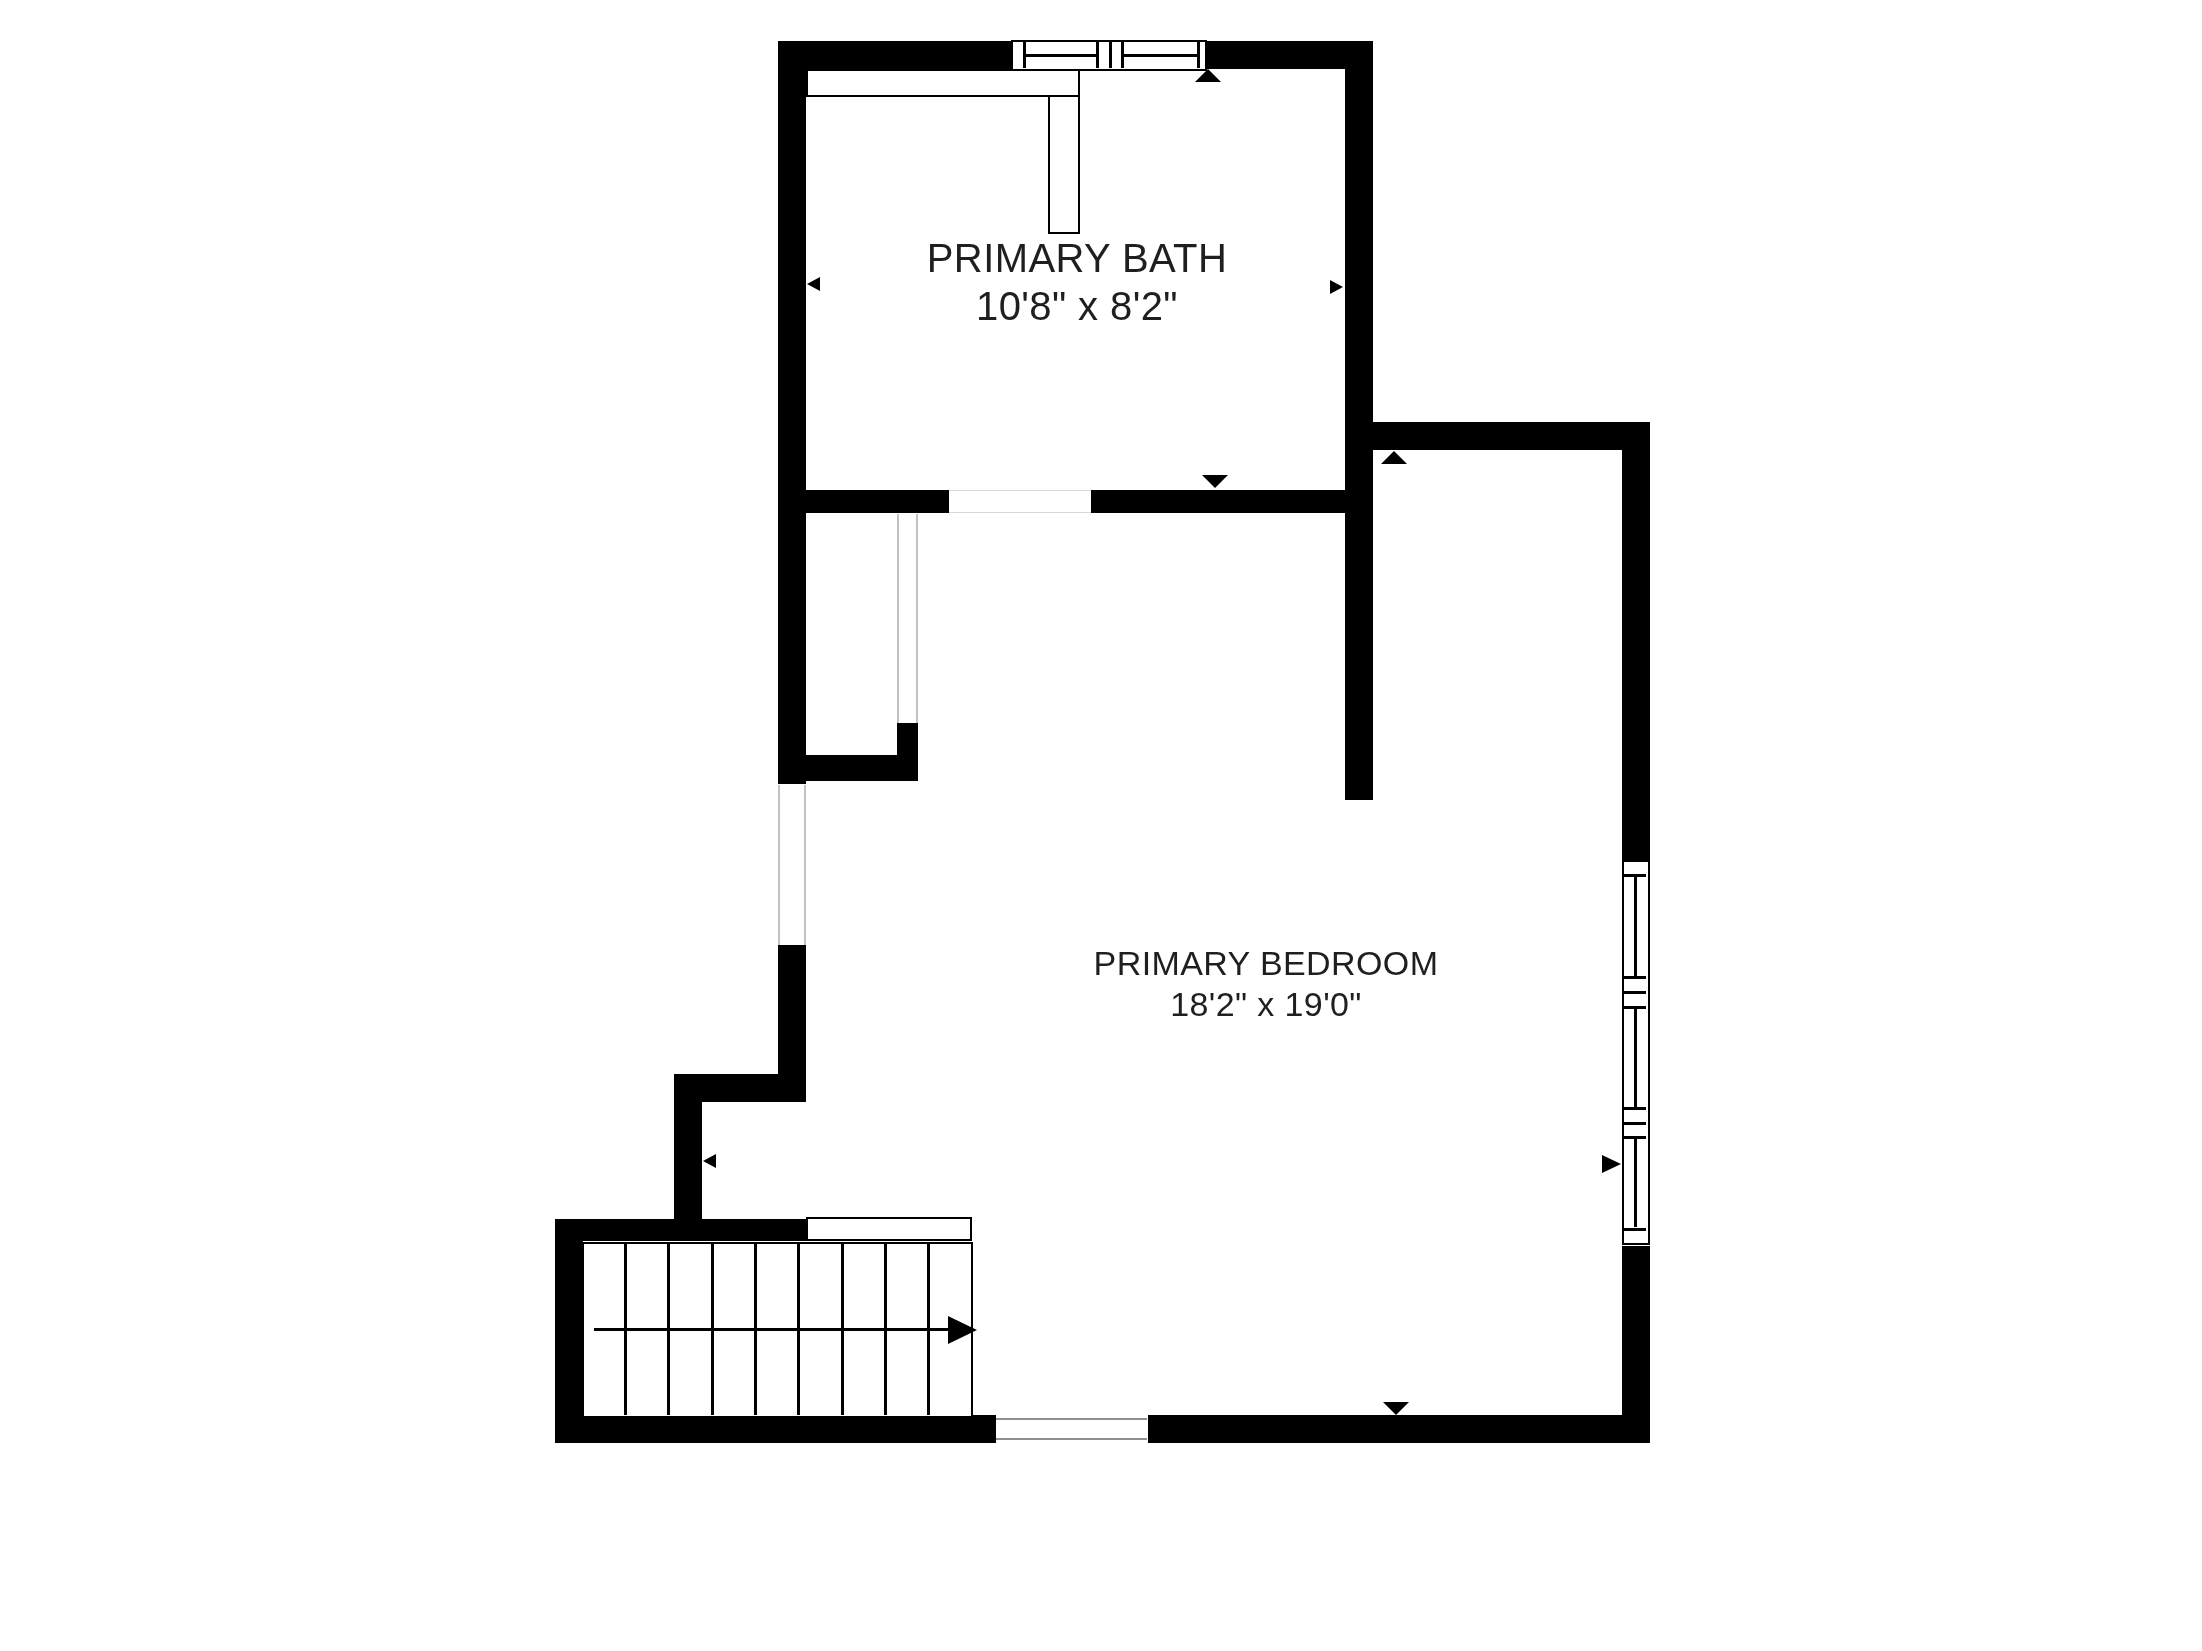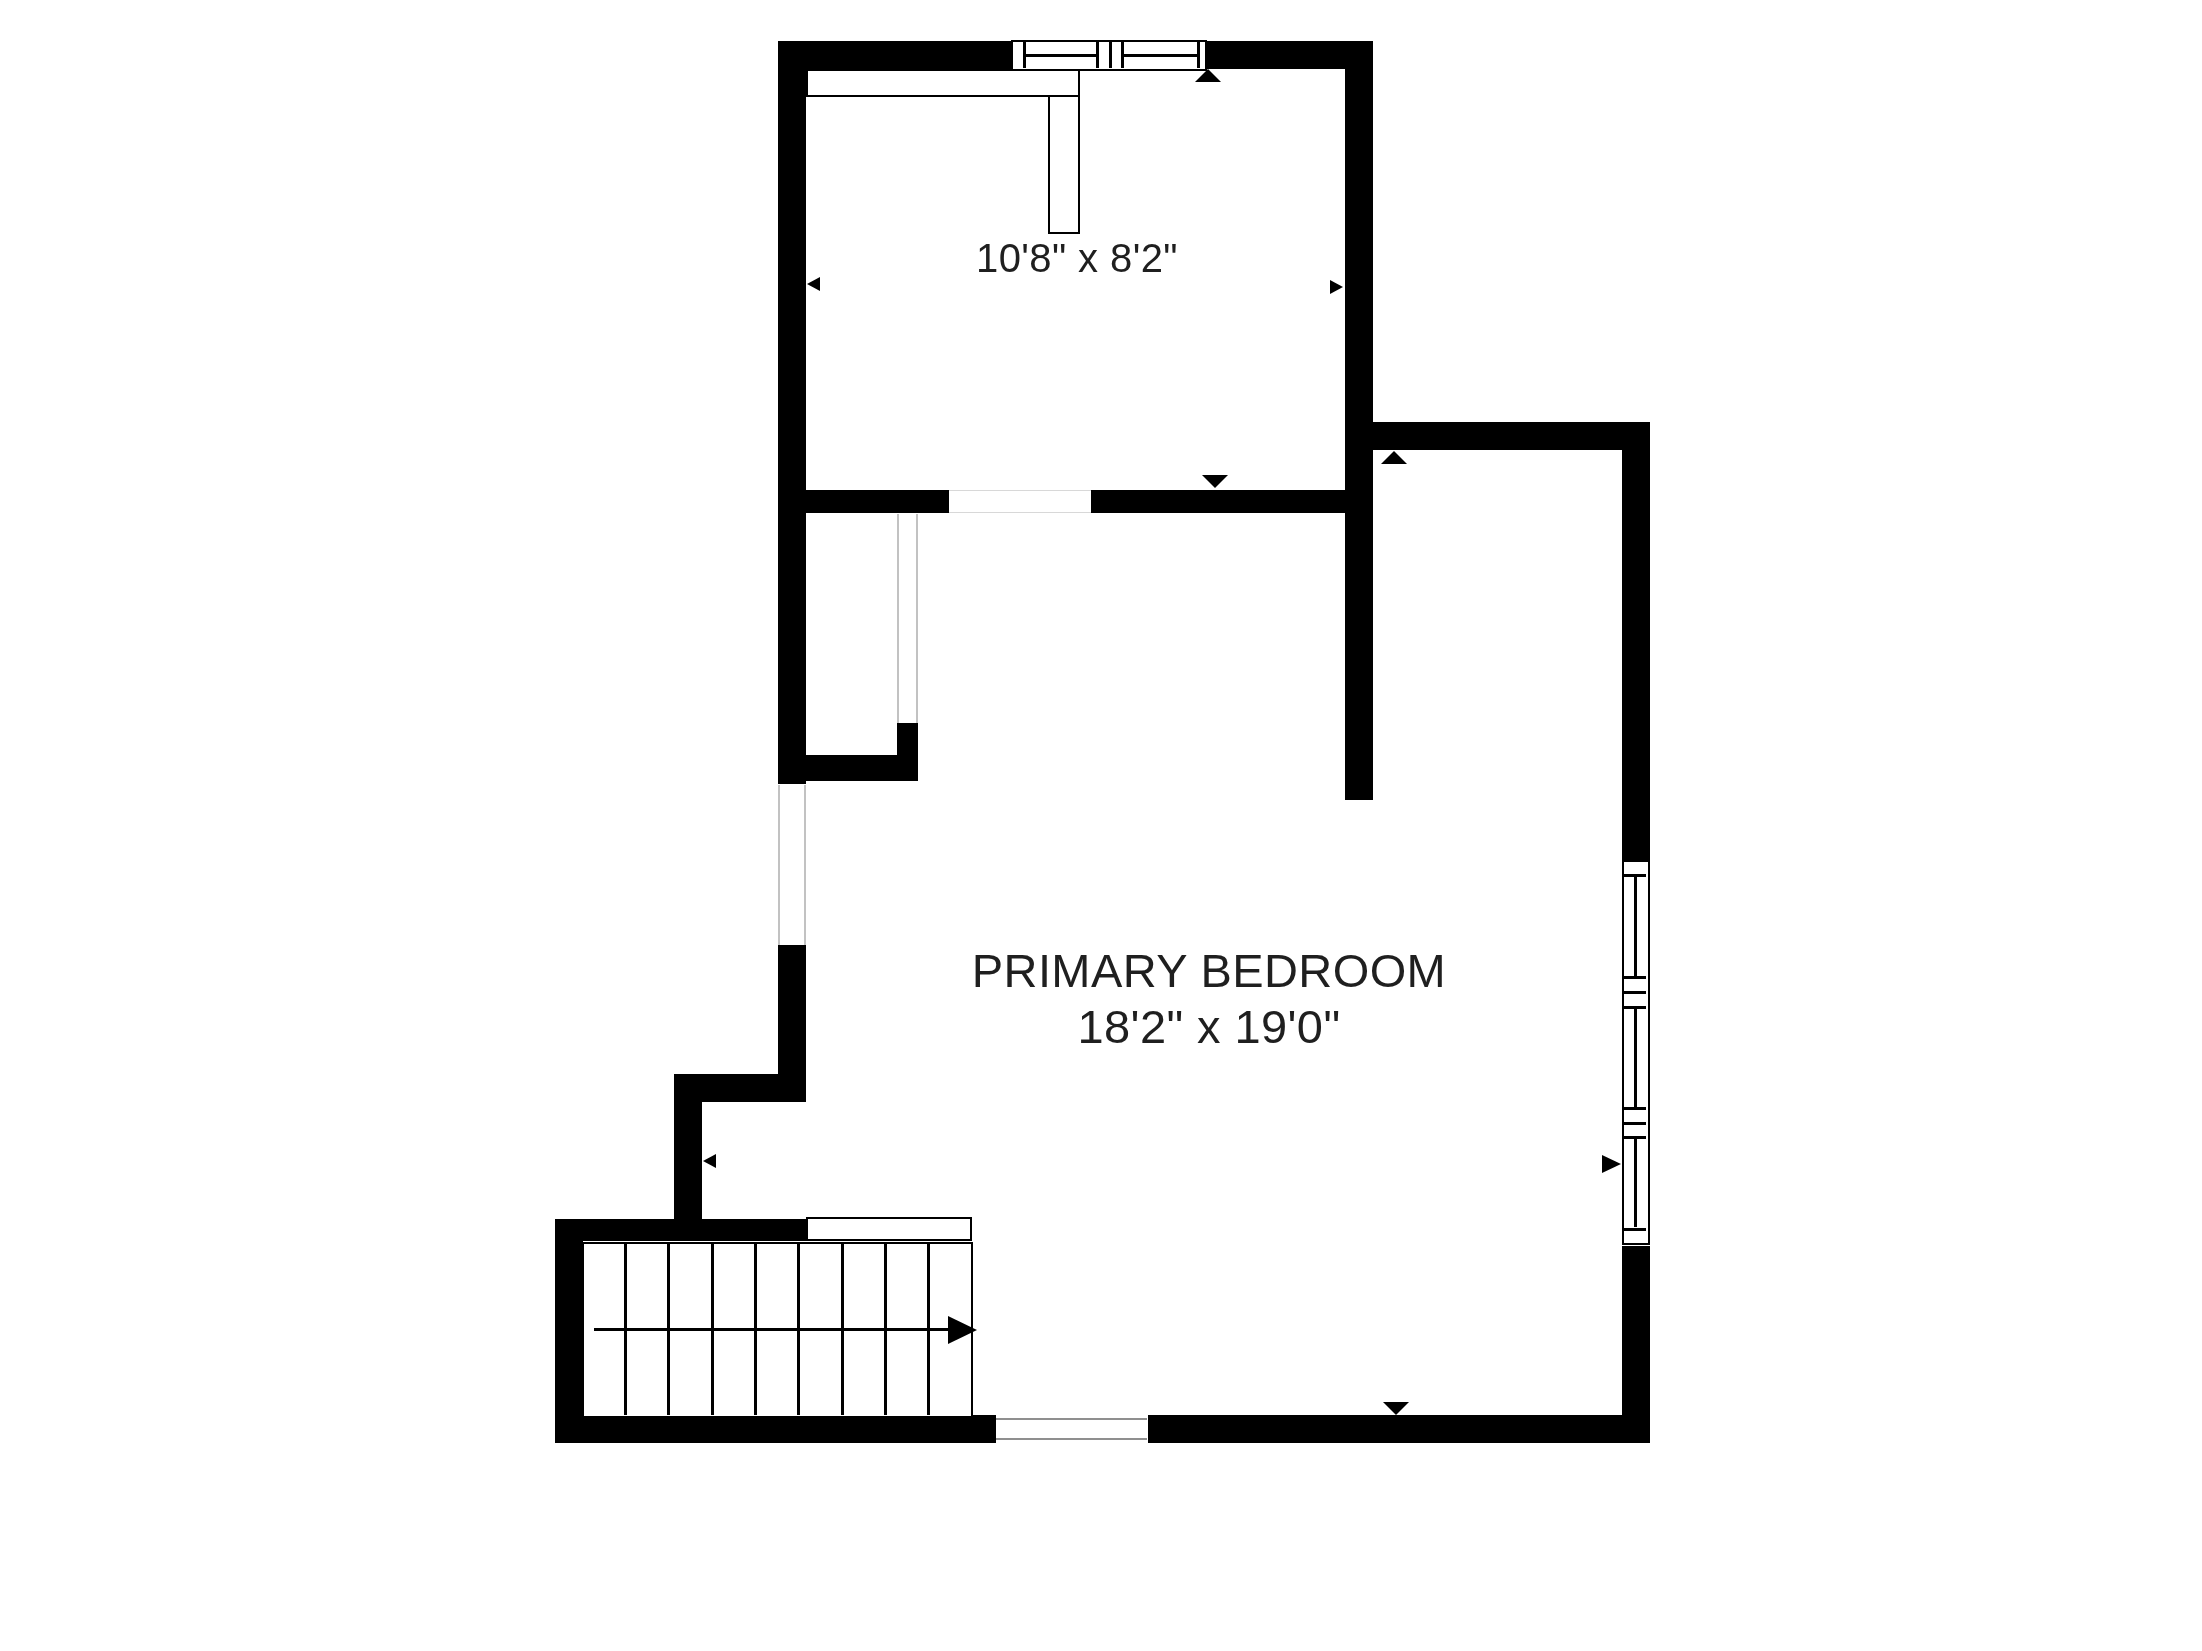--- a/index.html
+++ b/index.html
@@ -105,22 +105,23 @@
   <div class="tri tri-up" style="left:1195px;top:69px;"></div>
   <div class="tri tri-left" style="left:807px;top:277px;"></div>
   <div class="tri tri-right" style="left:1330px;top:280px;"></div>
   <div class="tri tri-down" style="left:1202px;top:475px;"></div>
   <div class="tri tri-up" style="left:1381px;top:451px;"></div>
   <div class="tri tri-left" style="left:703px;top:1154px;"></div>
   <div class="tri" style="left:1602px;top:1155px;border-top:9.5px solid transparent;border-bottom:9.5px solid transparent;border-left:19px solid #000;"></div>
   <div class="tri tri-down" style="left:1383px;top:1402px;"></div>
 
   <div class="room-label" style="left:819px;top:234px;width:516px;">
+    <div>PRIMARY BATH</div>
     <div>10'8" x 8'2"</div>
   </div>
-  <div class="room-label" style="left:865px;top:943px;width:688px;font-size:47px;">
+  <div class="room-label" style="left:922px;top:943px;width:688px;font-size:34px;">
     <div>PRIMARY BEDROOM</div>
     <div>18'2" x 19'0"</div>
   </div>
 
 
 </div>
 
 
 </body></html>

